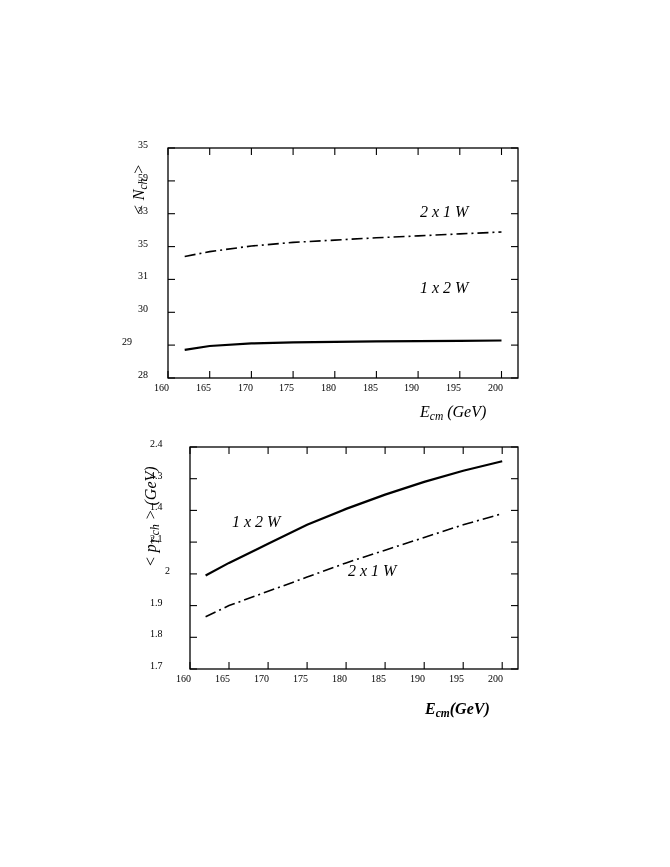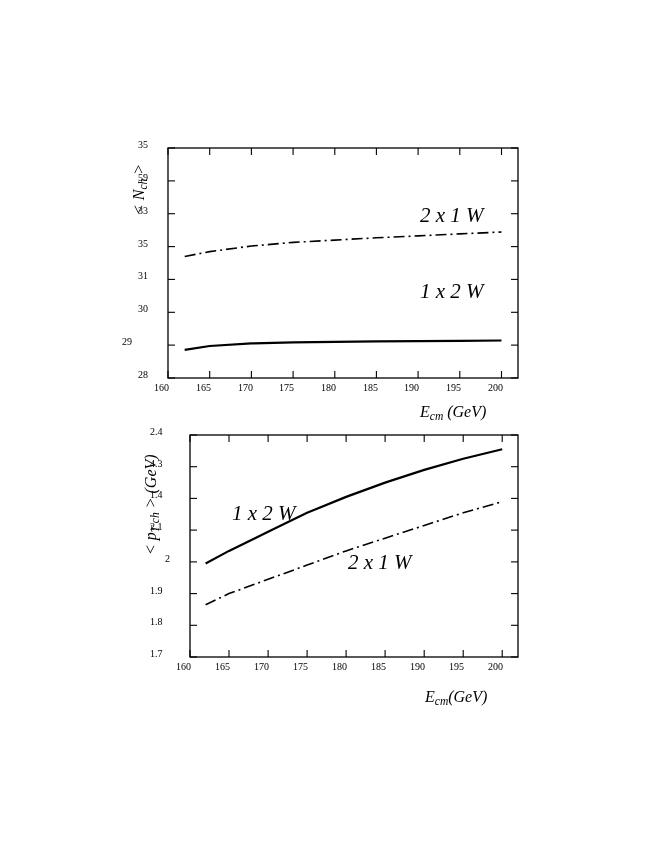--- a/index.html
+++ b/index.html
@@ -26,42 +26,42 @@
     position: absolute;
   }
   #panel-top {
     left: 0;
     top: 0;
     width: 670px;
     height: 430px;
   }
   #panel-bottom {
     left: 0;
-    top: 410px;
+    top: 422px;
     width: 670px;
     height: 420px;
   }
   .plot-svg {
     position: absolute;
     left: 0;
     top: 0;
   }
   .axis-title {
     position: absolute;
     font-style: italic;
     font-size: 16px;
     white-space: nowrap;
   }
   .ylabel {
     transform-origin: 0 0;
   }
   .curve-label {
     position: absolute;
     font-style: italic;
-    font-size: 21px;
+    font-size: 16px;
     white-space: nowrap;
     font-family: Liberation Serif, serif;
   }
   .tick-label {
     position: absolute;
     font-size: 10px;
     white-space: nowrap;
   }
   sub {
     font-size: 0.72em;
@@ -222,21 +222,21 @@
     <div class="tick-label" style="left:332px; top:251px;">180</div>
     <div class="tick-label" style="left:371px; top:251px;">185</div>
     <div class="tick-label" style="left:410px; top:251px;">190</div>
     <div class="tick-label" style="left:449px; top:251px;">195</div>
     <div class="tick-label" style="left:488px; top:251px;">200</div>
 
     <div class="axis-title ylabel" style="left:142px; top:145px; transform: rotate(-90deg);">
       <span>&lt; p</span><sub>T ch</sub><span> &gt; (GeV)</span>
     </div>
 
-    <div class="axis-title" style="left:425px; top:278px;">
+    <div class="axis-title" style="left:425px; top:278px;font-weight:bold;">
       <span>E</span><sub>cm</sub><span>(GeV)</span>
     </div>
 
     <div class="curve-label" style="left:232px; top:91px;">1 x 2 W</div>
     <div class="curve-label" style="left:348px; top:140px;">2 x 1 W</div>
   </div>
 
 </div>
 
 </body></html>

